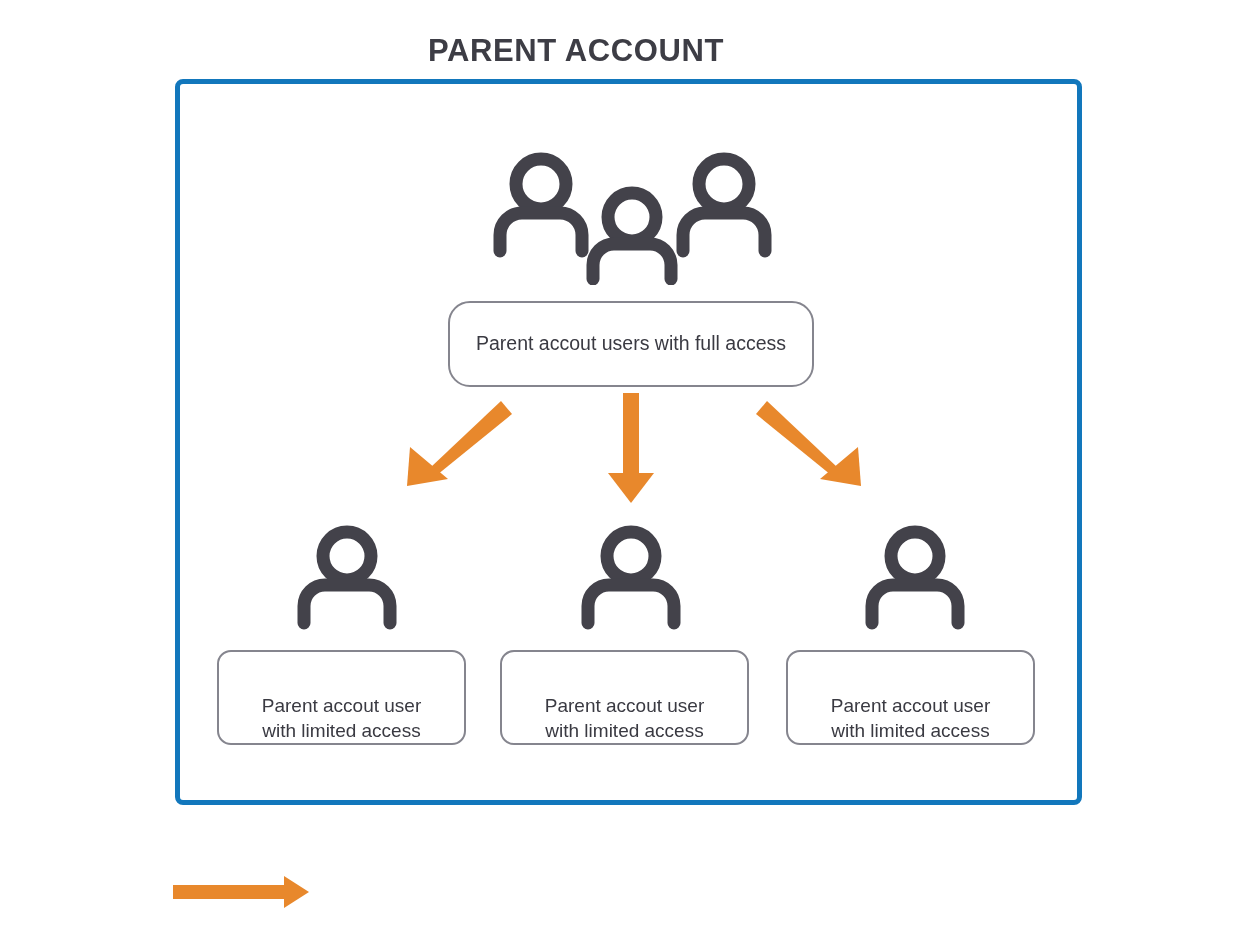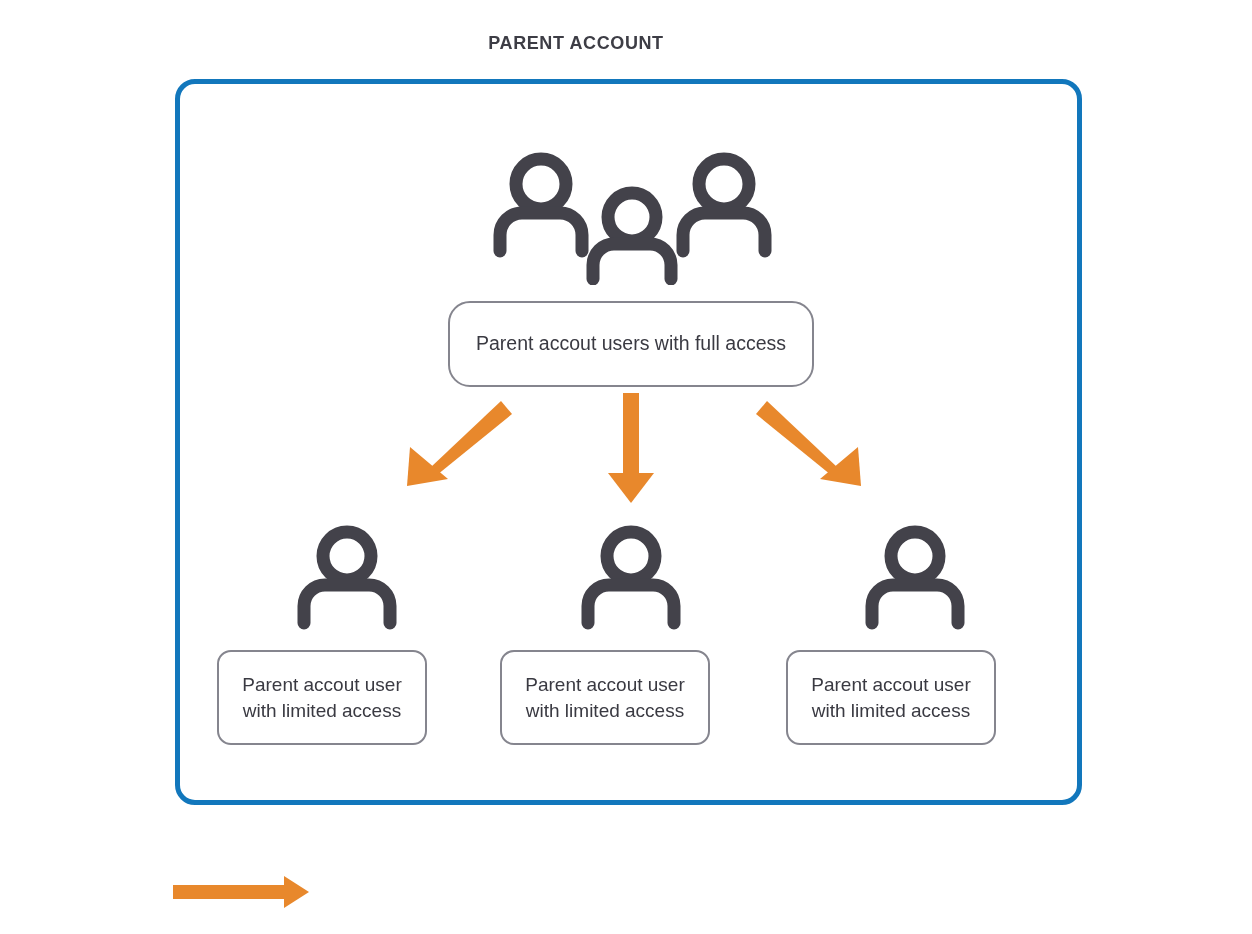--- a/index.html
+++ b/index.html
@@ -16,36 +16,36 @@
     -webkit-font-smoothing: antialiased;
   }
 
   
   .page-title {
     position: absolute;
     left: 0;
     top: 33px;
     width: 1152px;
     text-align: center;
-    font-size: 18px;
+    font-size: 31px;
     font-weight: bold;
     letter-spacing: 0.6px;
     color: #3d3d45;
   }
 
   
   .account-box {
     position: absolute;
     left: 175px;
     top: 79px;
     width: 907px;
     height: 726px;
     box-sizing: border-box;
     border: 5px solid #1277bc;
-    border-radius: 20px;
+    border-radius: 8px;
     background: #ffffff;
   }
 
   
   .pill {
     position: absolute;
     box-sizing: border-box;
     border: 2px solid #85858e;
     border-radius: 14px;
     background: #ffffff;
@@ -60,23 +60,24 @@
     left: 443px;
     top: 296px;
     width: 366px;
     height: 86px;
     border-radius: 22px;
     font-size: 19.5px;
     padding: 0 14px;
   }
   .pill-child {
     top: 650px;
-    width: 210px;
+    width: 249px;
     height: 95px;
     font-size: 19px;
+    align-items: flex-end;
   }
   .pill-child.c1 { left: 217px; }
   .pill-child.c2 { left: 500px; }
   .pill-child.c3 { left: 786px; }
   .pill-line { display: block; }
 
   
   .icon-wrap { position: absolute; }
   .group-icon { left: 485px; top: 145px; width: 285px; height: 135px; }
   .person-icon { width: 100px; height: 105px; top: 520px; }

